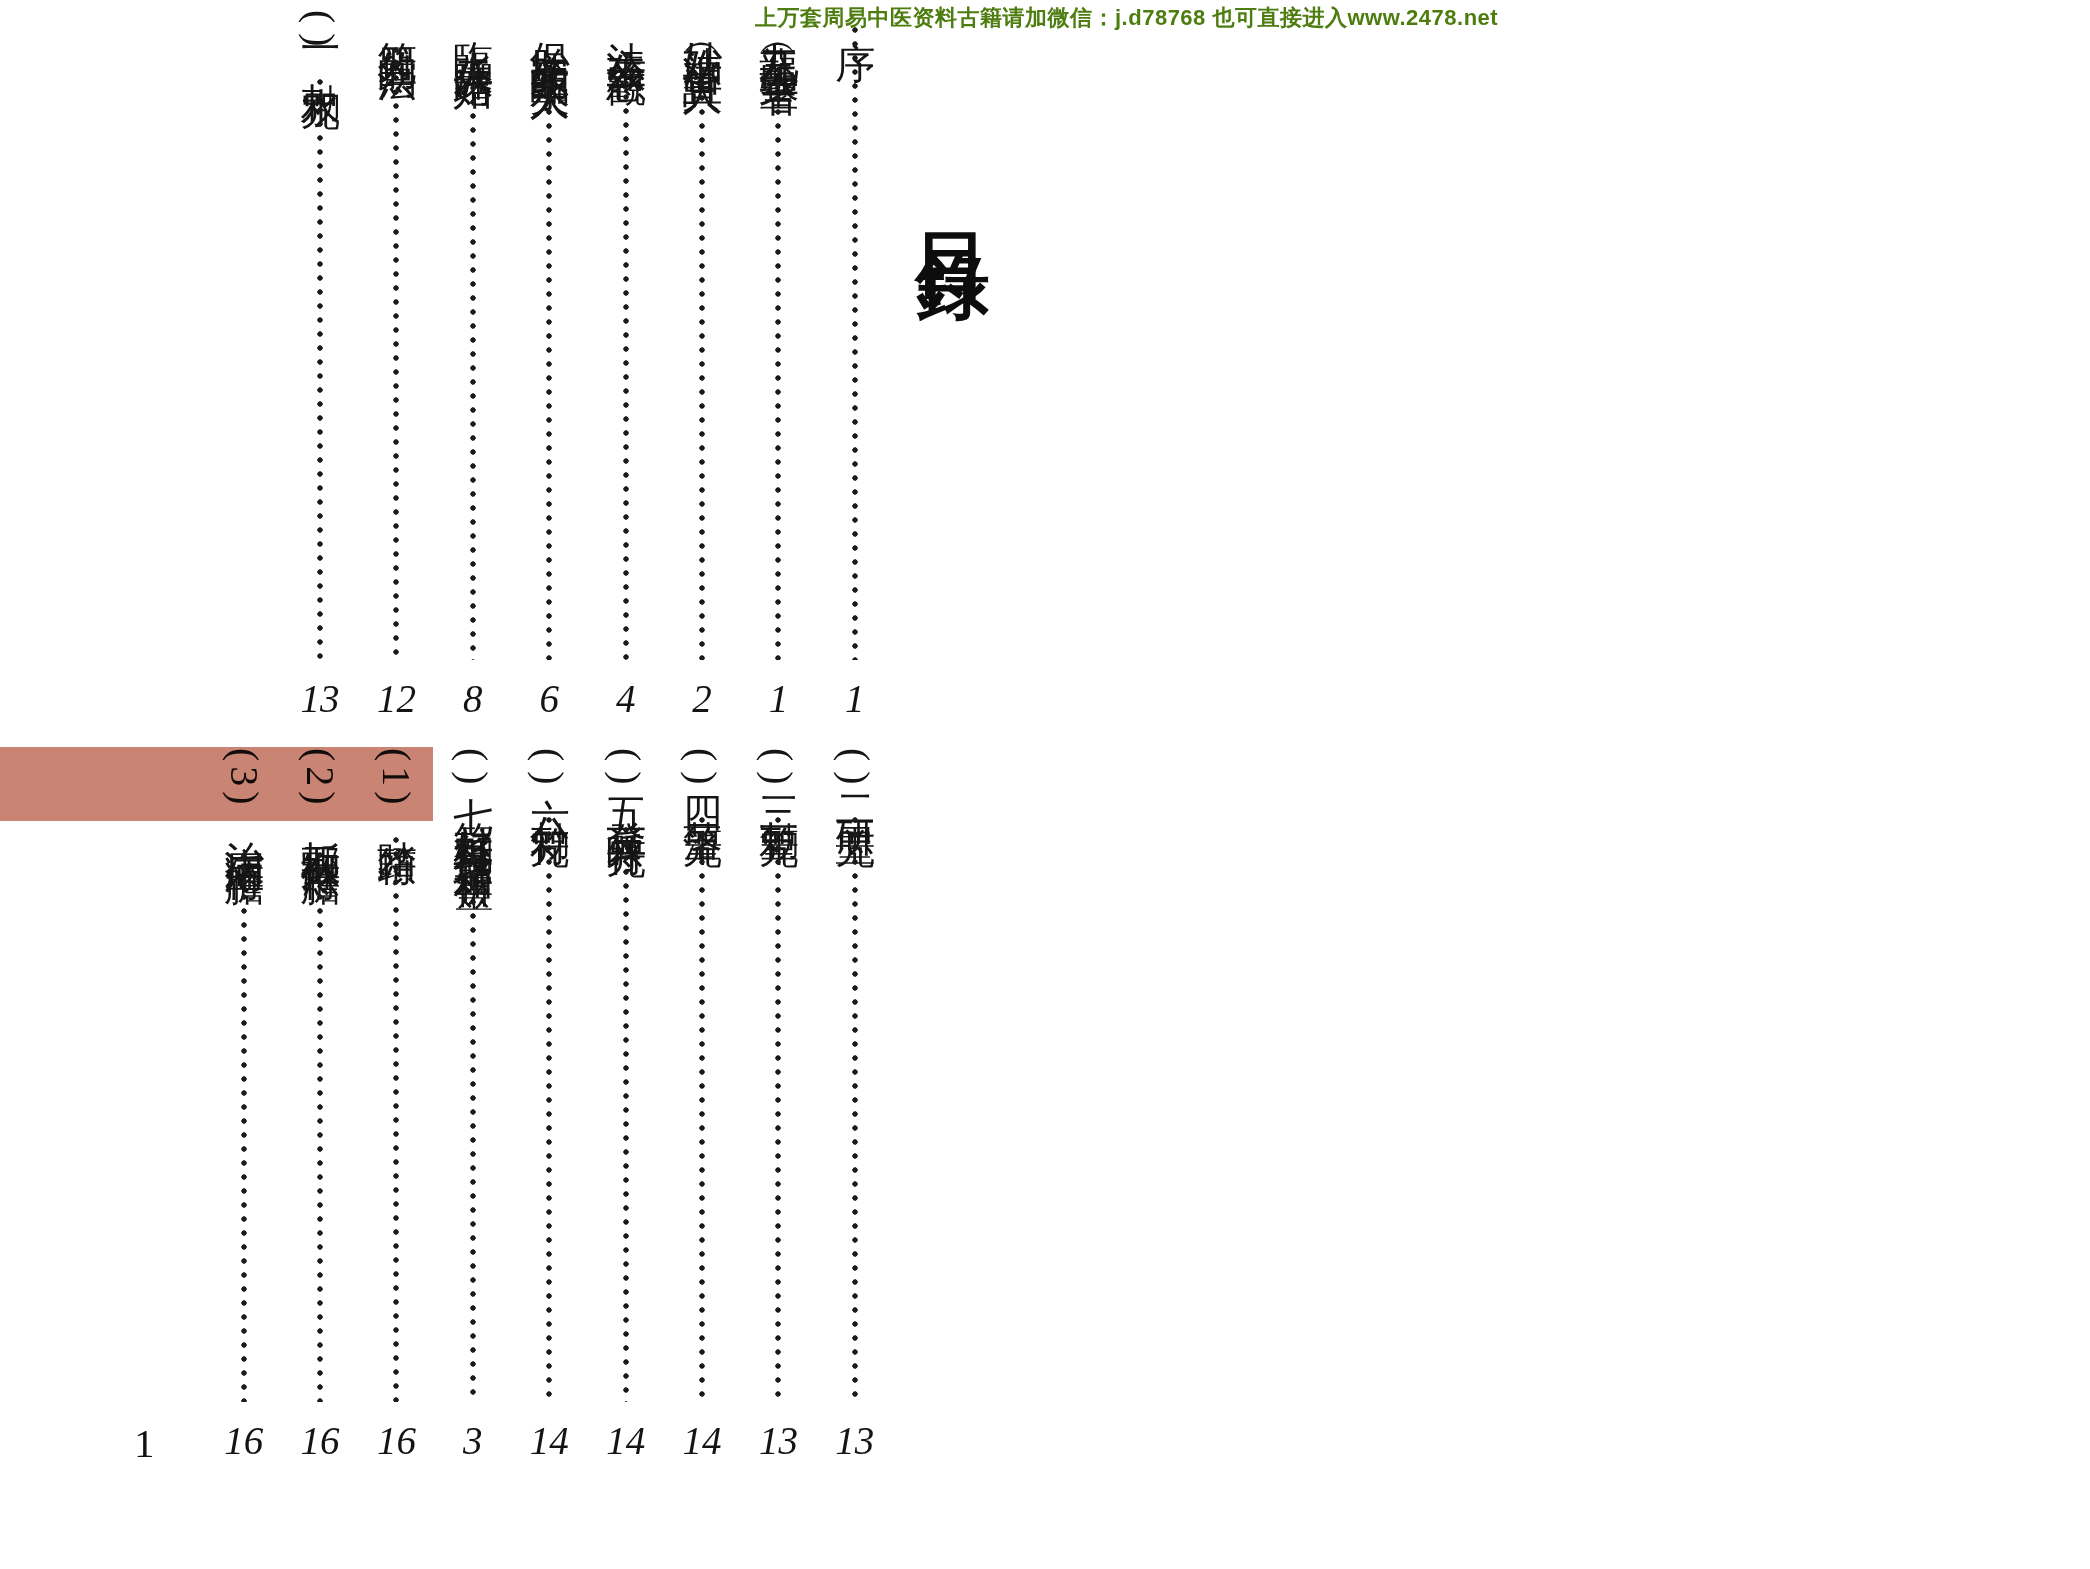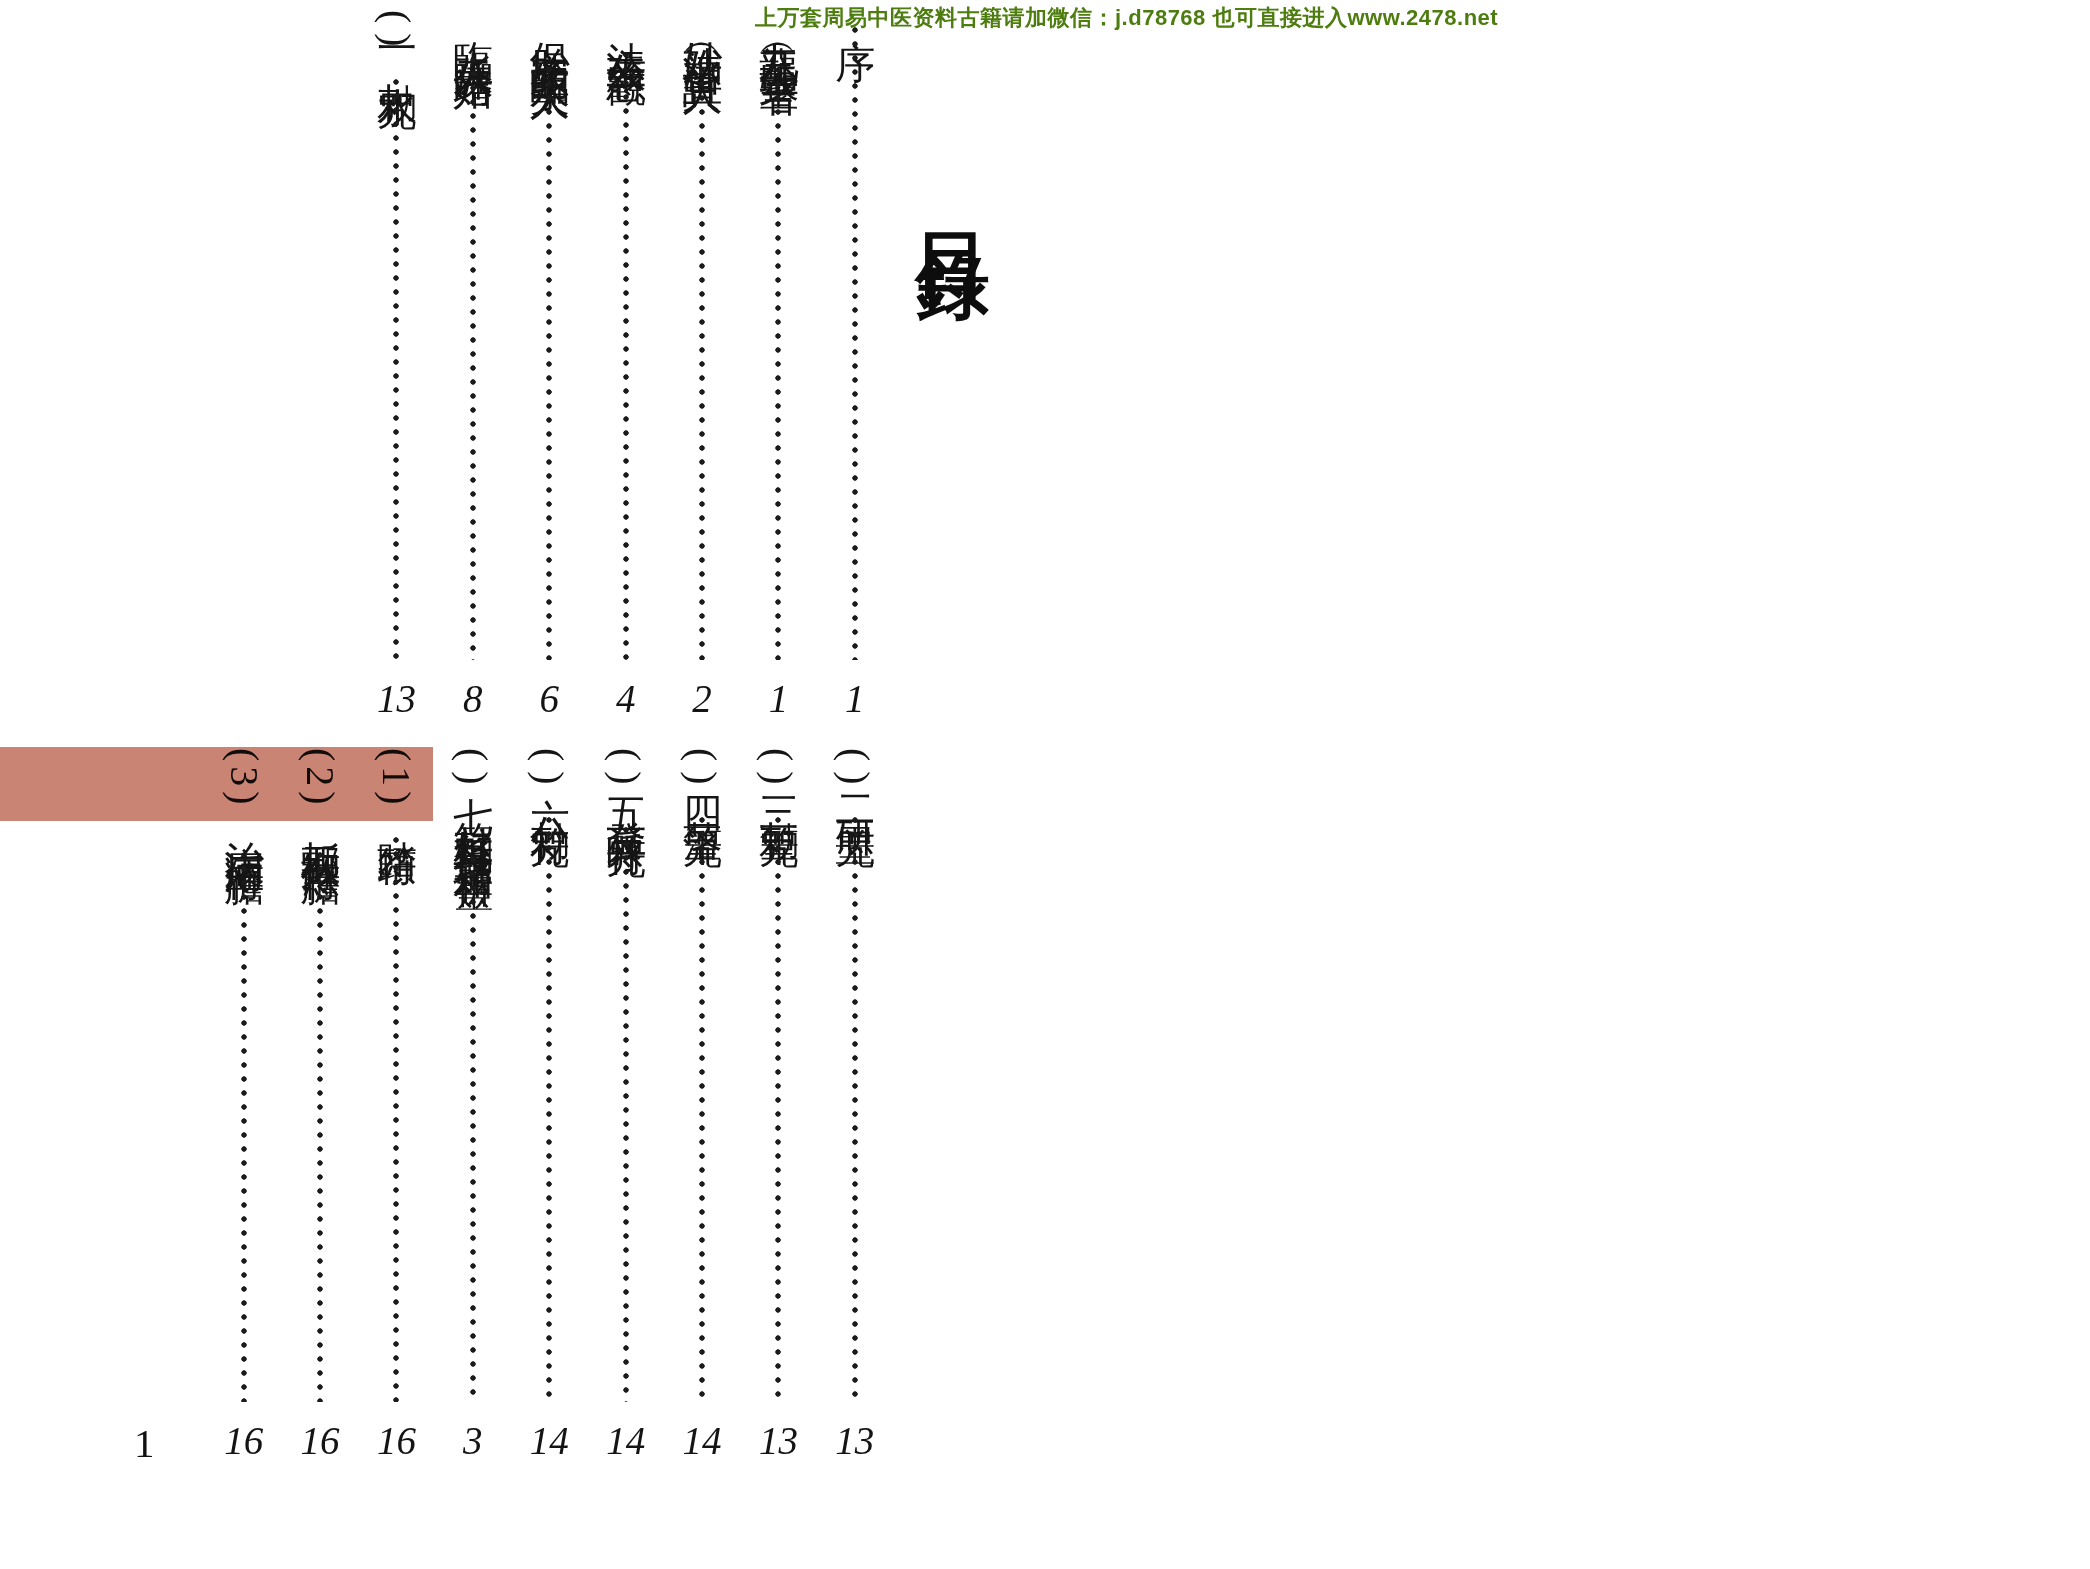--- a/index.html
+++ b/index.html
@@ -164,20 +164,25 @@
         <div class="entry-title">保胎安產的臨水夫人</div>
         <div class="dot-leader"></div>
         <div class="entry-page">6</div>
       </div>
       <div class="toc-col">
         <div class="entry-title">臨水夫人陳靖姑</div>
         <div class="dot-leader"></div>
         <div class="entry-page">8</div>
       </div>
       <div class="toc-col">
+        <div class="entry-title">符咒的寫法</div>
+        <div class="dot-leader"></div>
+        <div class="entry-page">12</div>
+      </div>
+      <div class="toc-col">
         <div class="entry-title">(一)勅水咒</div>
         <div class="dot-leader"></div>
         <div class="entry-page">13</div>
       </div>
     </div>
 
   <div class="toc-section" id="toc-lower">
       <div class="toc-col">
         <div class="entry-title">(二)研墨咒</div>
         <div class="dot-leader"></div>

